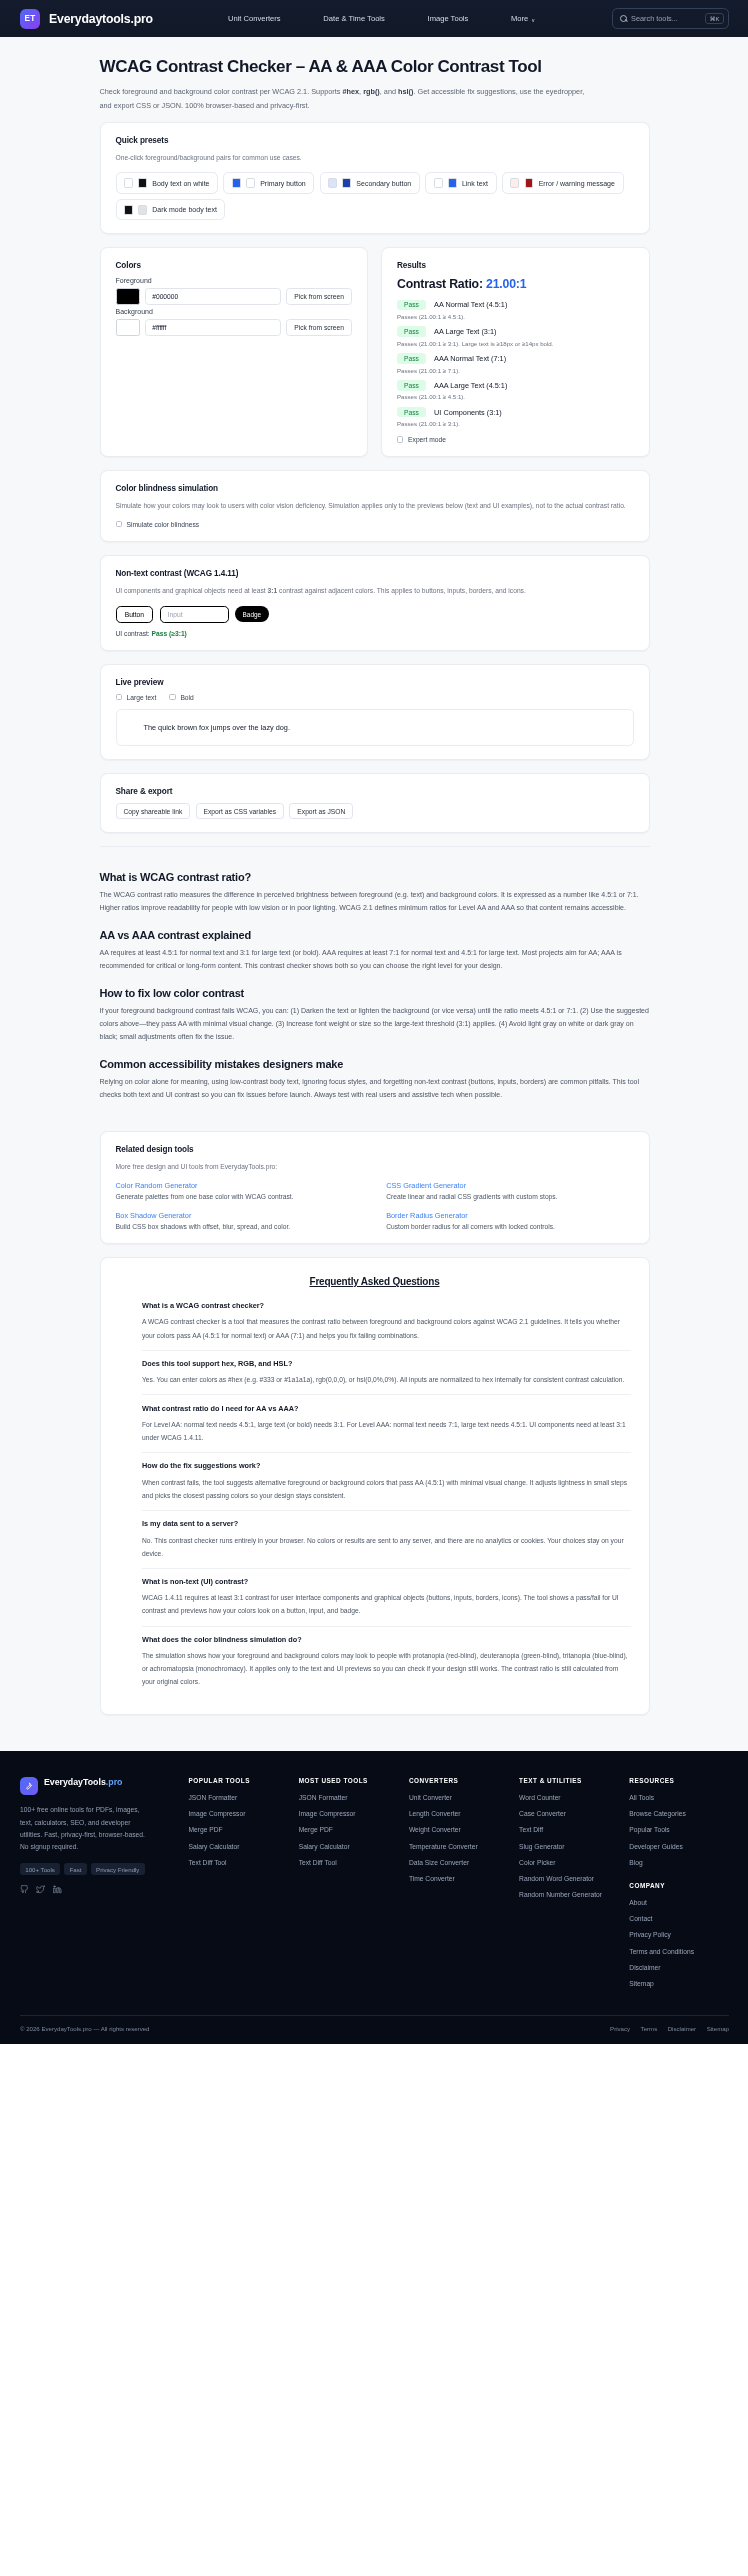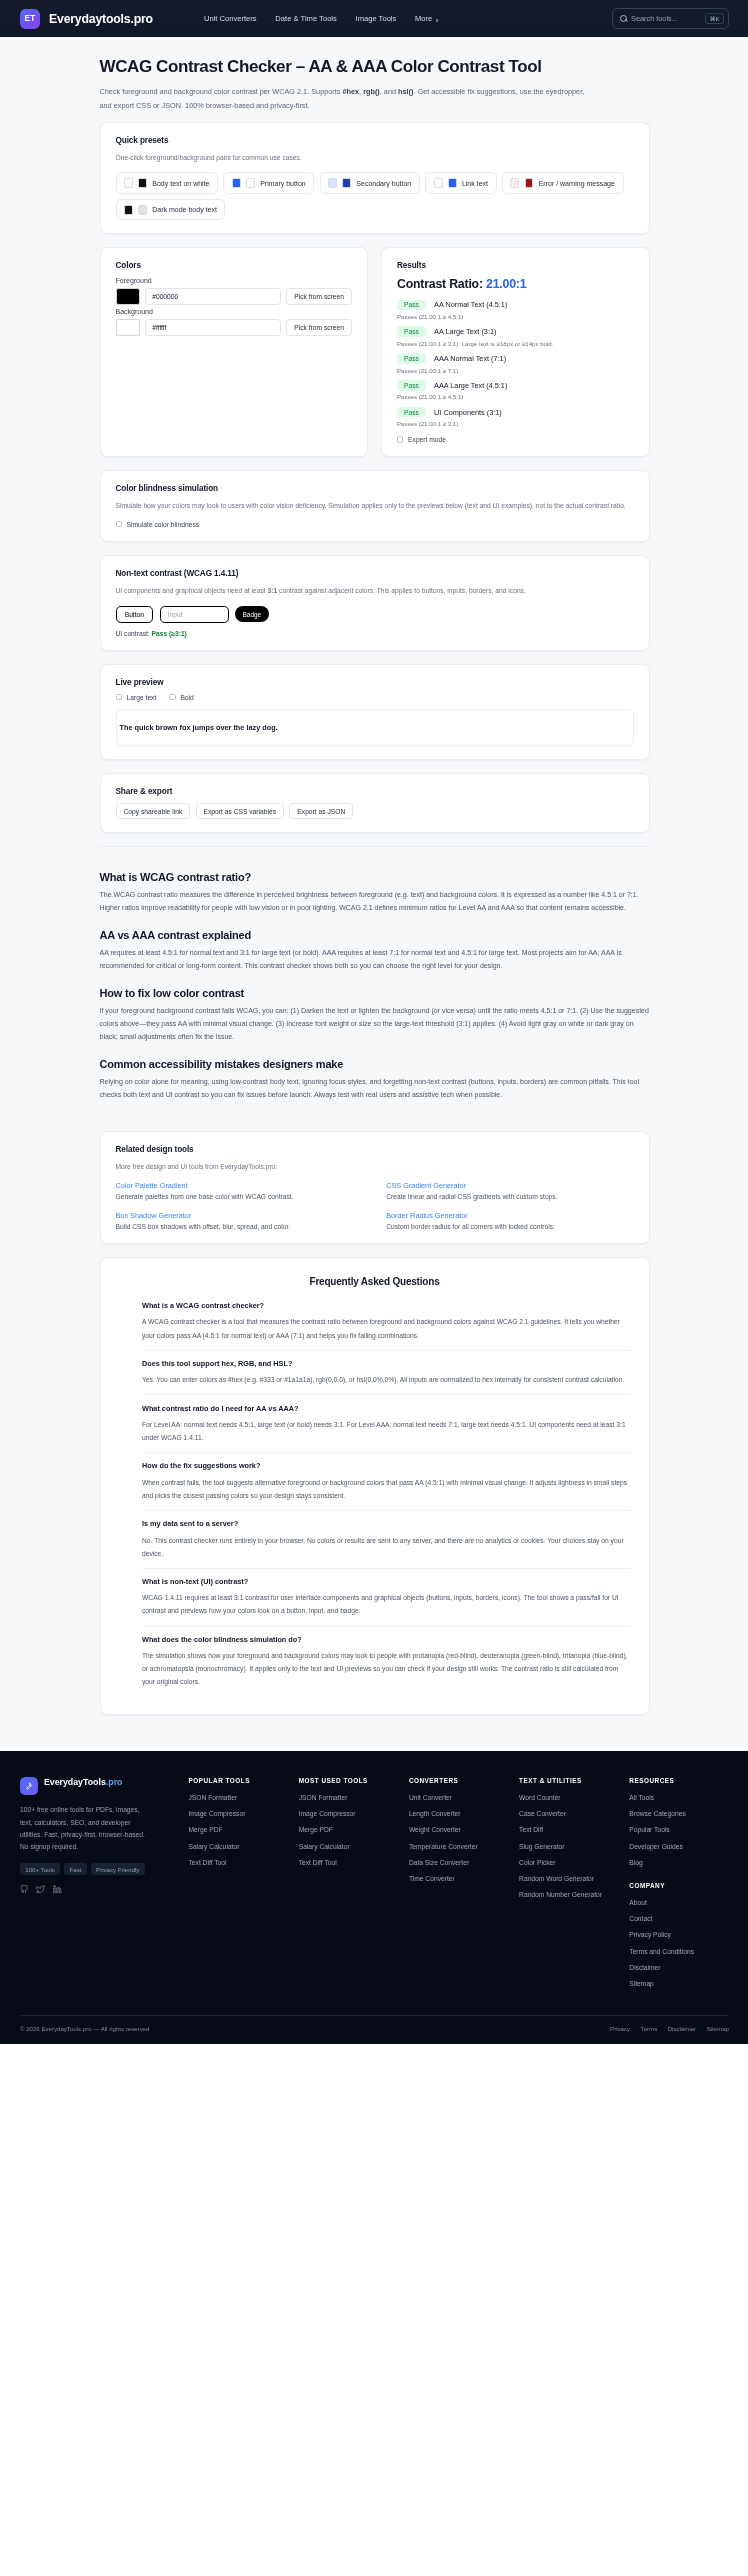--- a/index.html
+++ b/index.html
@@ -26,21 +26,21 @@
     width: 20px; height: 20px; border-radius: 5.8px;
     background: linear-gradient(135deg,#4f6bf6 0%,#8b3df0 100%);
     color: #fff; font-size: 8.2px; font-weight: bold;
     display: flex; align-items: center; justify-content: center;
     letter-spacing: 0.2px;
   }
   .brand-name { color:#fff; font-size:12.3px; font-weight:bold; letter-spacing:-0.2px;}
   .main-nav { display:flex; align-items:center; gap:18.7px; margin-left: 51px; }
   .main-nav a {
     color:#d7dce7; font-size:7.6px; text-decoration:none; white-space:nowrap;
-    display:flex; align-items:flex-end; gap:2.9px;
+    display:flex; align-items:flex-end; gap:2.9px;margin-left:24px;
   }
   .caret { font-size:5.3px; opacity:.85; }
   .header-search {
     margin-left:auto;
     display:flex; align-items:center; gap:4.1px;
     border:0.6px solid #33415a; border-radius:5.3px;
     padding: 4.1px 4.1px 4.1px 7px; min-width: 117px;
   }
   .header-search .magnifier { width:7px; height:7px; position:relative; display:inline-block;}
   .header-search .magnifier::before{
@@ -138,41 +138,41 @@
     background:#000; color:#fff; border-radius:584px; font-size:6.4px;
     padding: 4.7px 7.6px; display:inline-block;
   }
   .ui-contrast { font-size:6.7px; color:#374151; }
   .ui-contrast b { color:#15803d; font-weight:bold; }
 
   
   .lp-opts { display:flex; align-items:center; gap:13px; margin-bottom: 8.2px; }
   .lp-box {
     border:0.6px solid #e9ecf1; border-radius:5.3px; background:#fff;
-    padding: 13px 3px; font-size:7.3px; color:#111827;font-weight:bold;
+    padding: 13px 27px; font-size:7.3px; color:#111827;
   }
 
   
   .btn-row { display:flex; gap:5.3px; flex-wrap:wrap; }
 
   
   .article { padding: 9.4px 0 0; border-top:0.6px solid #e9ecf1; margin-top: 3.5px; }
   .article h2 {
     font-size:11px; font-weight:bold; color:#111827; letter-spacing:-0.2px;
     margin: 14px 0 5.3px;
   }
   .article p { font-size:7px; line-height:1.9; color:#4b5563; }
 
   
   .rt-grid { display:grid; grid-template-columns:1fr 1fr; gap: 10.5px 23.4px; margin-top: 3.5px;}
   .rt-link { font-size:7.3px; color:#3b82f6; text-decoration:none; display:block; margin-bottom:2.9px;}
   .rt-desc { font-size:6.7px; color:#4b5563; }
 
   
-  .faq-title { font-size:10px; font-weight:bold; color:#111827; text-align:center; margin: 3.5px 0 11.7px; letter-spacing:-0.2px;}
+  .faq-title { font-size:10px; font-weight:bold; color:#111827; text-align:center; margin: 3.5px 0 11.7px; letter-spacing:-0.2px;text-decoration:underline;}
   .faq-item { padding: 8.2px 0; border-top:0.6px solid #eef0f4;margin-left:24px; }
   .faq-item:first-of-type { border-top:none; padding-top:2.3px; }
   .faq-q { font-size:7.3px; font-weight:bold; color:#111827; margin-bottom:5.3px; }
   .faq-a { font-size:6.7px; line-height:1.95; color:#4b5563; }
 
   
   .site-footer { background:#070b16; color:#cbd3e1; padding: 26px 20px 0; }
   .footer-grid {
     display:grid; grid-template-columns: 158px 1fr 1fr 1fr 1fr 1fr;
     gap: 0 10.5px;
@@ -408,21 +408,21 @@
         <p>If your foreground background contrast fails WCAG, you can: (1) Darken the text or lighten the background (or vice versa) until the ratio meets 4.5:1 or 7:1. (2) Use the suggested colors above—they pass AA with minimal visual change. (3) Increase font weight or size so the large-text threshold (3:1) applies. (4) Avoid light gray on white or dark gray on black; small adjustments often fix the issue.</p>
         <h2>Common accessibility mistakes designers make</h2>
         <p>Relying on color alone for meaning, using low-contrast body text, ignoring focus styles, and forgetting non-text contrast (buttons, inputs, borders) are common pitfalls. This tool checks both text and UI contrast so you can fix issues before launch. Always test with real users and assistive tech when possible.</p>
       </section>
 
     <section class="card" style="margin-top:29px">
       <h2>Related design tools</h2>
       <div class="card-desc">More free design and UI tools from EverydayTools.pro:</div>
       <div class="rt-grid" id="related-grid">
           <div>
-            <a class="rt-link" href="#">Color Palette Gradient</a>
+            <a class="rt-link" href="#">Color Random Generator</a>
             <div class="rt-desc">Generate palettes from one base color with WCAG contrast.</div>
           </div>
           <div>
             <a class="rt-link" href="#">CSS Gradient Generator</a>
             <div class="rt-desc">Create linear and radial CSS gradients with custom stops.</div>
           </div>
           <div>
             <a class="rt-link" href="#">Box Shadow Generator</a>
             <div class="rt-desc">Build CSS box shadows with offset, blur, spread, and color.</div>
           </div>

